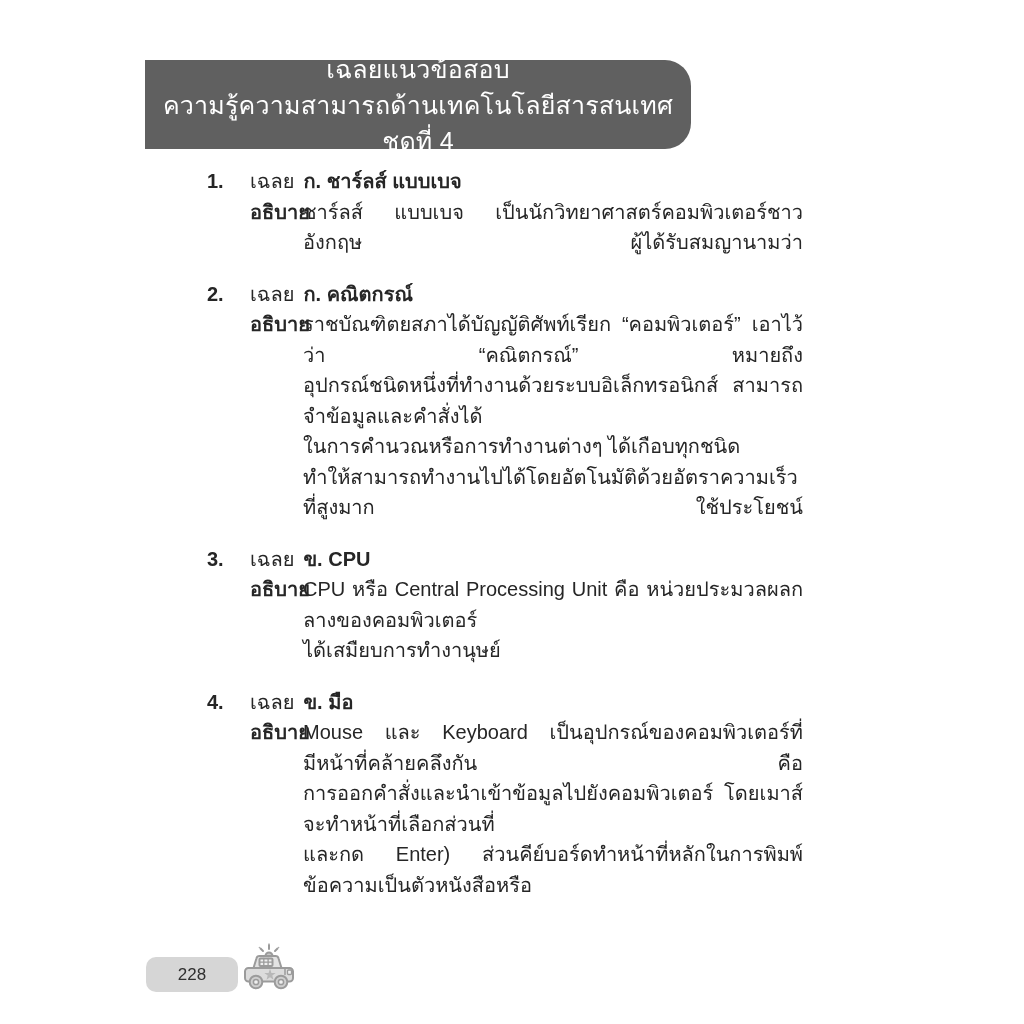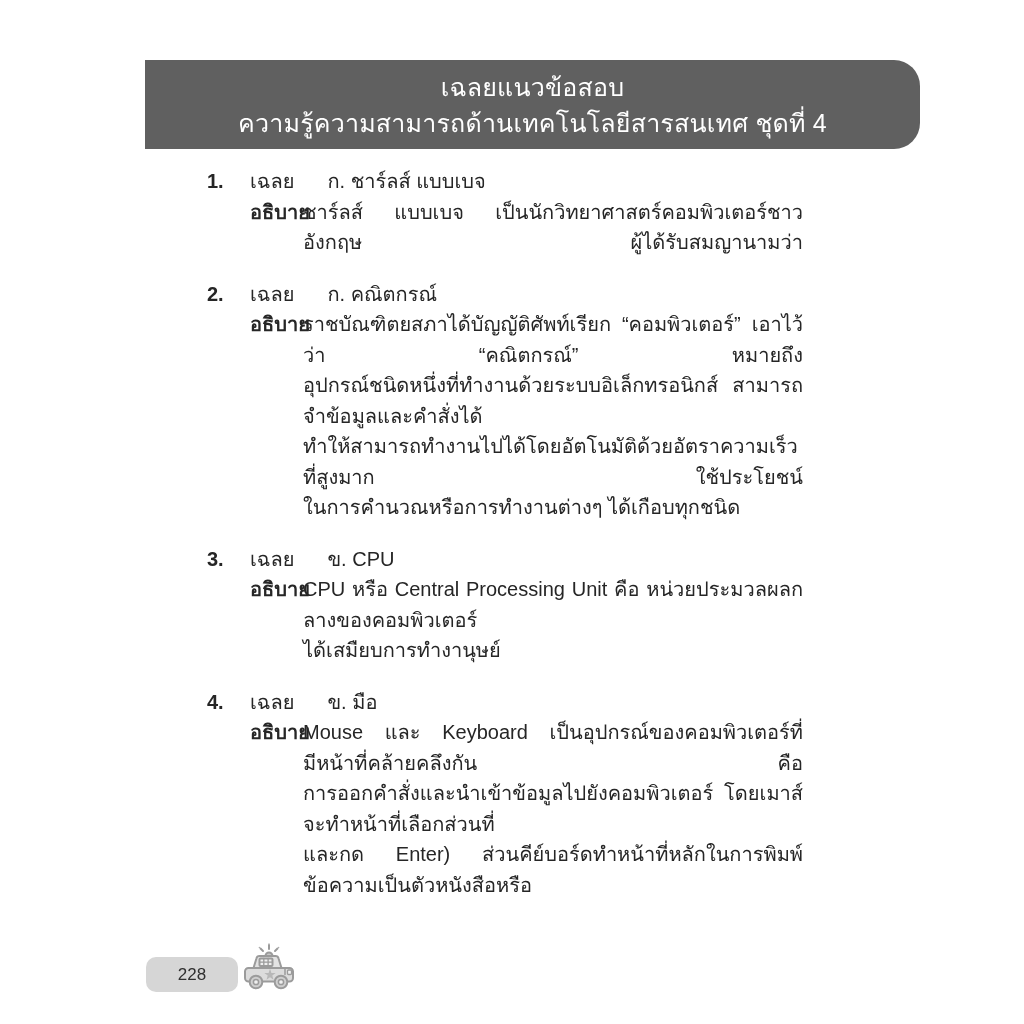--- a/index.html
+++ b/index.html
@@ -9,21 +9,21 @@
     font-family: "Liberation Sans", "DejaVu Sans", sans-serif;
     color: #262626;
     overflow: hidden;
   }
   .page { position: relative; width: 1024px; height: 1024px; background: #ffffff; }
 
   
   .header-box {
     position: absolute;
     left: 145px; top: 60px;
-    width: 775px; height: 89px;
+    width: 546px; height: 89px;
     background: #606060;
     border-radius: 0 26px 26px 0;
     color: #ffffff;
     display: flex; flex-direction: column;
     align-items: center; justify-content: center;
     text-align: center;
     font-size: 25px; line-height: 36px;
     font-weight: 500;
     letter-spacing: 0.2px;
   }
@@ -33,21 +33,21 @@
     position: absolute;
     left: 207px; top: 166px;
     width: 596px;
     font-size: 20px;
     line-height: 30.5px;
   }
   .item { margin-bottom: 21px; }
   .row { display: flex; }
   .num { width: 43px; flex-shrink: 0; font-weight: bold; }
   .ans-label { font-weight: normal; margin-right: 9px; }
-  .ans-text { font-weight: normal; margin-left: 24px; }
+  .ans-text { font-weight: bold; }
   .exp-label { width: 53px; flex-shrink: 0; font-weight: bold; }
   .eline { flex: 1; }
   .cont { padding-left: 96px; }
   .just { text-align: justify; text-align-last: justify; }
 
   
   .page-badge {
     position: absolute;
     left: 146px; top: 957px;
     width: 92px; height: 35px;
@@ -88,22 +88,22 @@
         <span class="num">2.</span>
         <span class="ans-label">เฉลย</span>
         <span class="ans-text">ก. คณิตกรณ์</span>
       </div>
       <div class="row">
         <span class="num"></span>
         <span class="exp-label">อธิบาย</span>
         <span class="eline just">ราชบัณฑิตยสภาได้บัญญัติศัพท์เรียก “คอมพิวเตอร์” เอาไว้ว่า “คณิตกรณ์” หมายถึง</span>
       </div>
       <div class="cont just">อุปกรณ์ชนิดหนึ่งที่ทำงานด้วยระบบอิเล็กทรอนิกส์ สามารถจำข้อมูลและคำสั่งได้</div>
+      <div class="cont">ในการคำนวณหรือการทำงานต่างๆ ได้เกือบทุกชนิด</div>
       <div class="cont just">ทำให้สามารถทำงานไปได้โดยอัตโนมัติด้วยอัตราความเร็วที่สูงมาก ใช้ประโยชน์</div>
-      <div class="cont">ในการคำนวณหรือการทำงานต่างๆ ได้เกือบทุกชนิด</div>
     </div>
 
     <div class="item">
       <div class="row">
         <span class="num">3.</span>
         <span class="ans-label">เฉลย</span>
         <span class="ans-text">ข. CPU</span>
       </div>
       <div class="row">
         <span class="num"></span>

